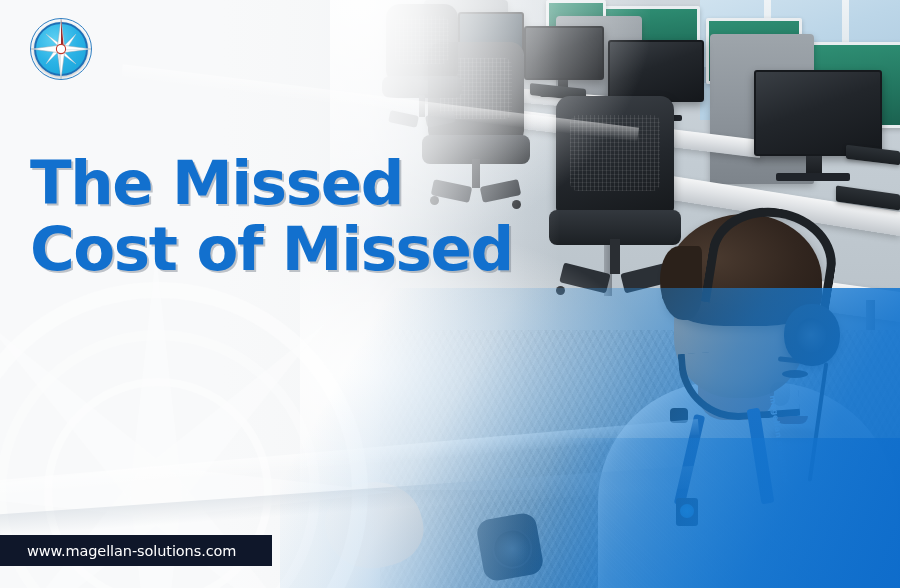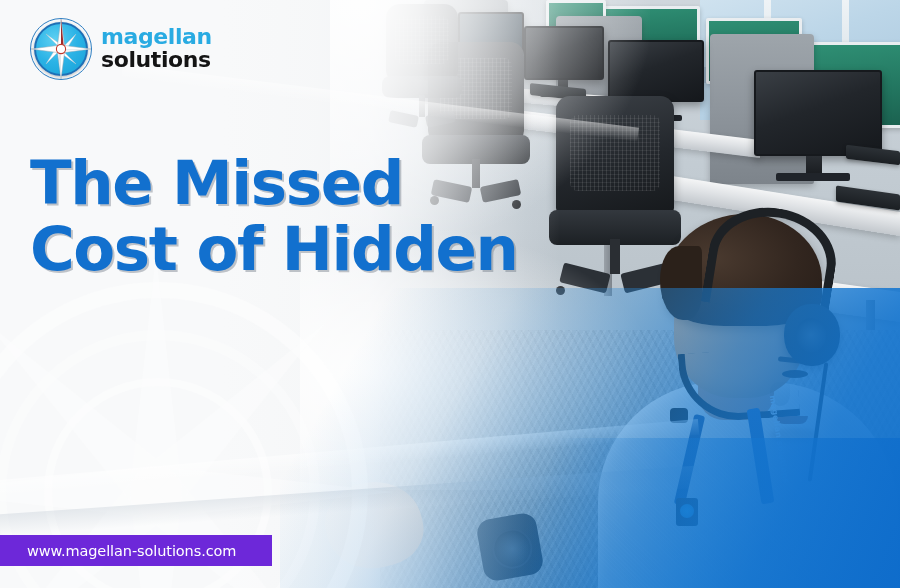--- a/index.html
+++ b/index.html
@@ -428,21 +428,21 @@
     font-weight:400;
     color:#3f4246;
     letter-spacing:-.2px;
     max-width:480px;
   }
 
   
   .url-bar{
     position:absolute; left:0; top:535px;
     width:272px; height:31px;
-    background:#6d28d9;
+    background:#0f172a;
     display:flex; align-items:center;
     z-index:45;
   }
   .url-text{
     color:#ffffff;
     font-size:14.5px;
     letter-spacing:-.1px;
     padding-left:27px;
     font-weight:400;
   }
@@ -606,30 +606,26 @@
         <polygon points="31,1 35,31 31,34 27,31" fill="#ffffff" stroke="#9aa8b2" stroke-width="0.5"></polygon>
         <polygon points="31,1 34,31 31,31" fill="#9c2b2b"></polygon>
         <polygon points="31,61 35,31 31,28 27,31" fill="#ffffff" stroke="#9aa8b2" stroke-width="0.5"></polygon>
         <polygon points="31,61 28,31 31,31" fill="#dfe6ea"></polygon>
         <polygon points="1,31 31,35 34,31 31,27" fill="#ffffff" stroke="#9aa8b2" stroke-width="0.5"></polygon>
         <polygon points="61,31 31,35 28,31 31,27" fill="#ffffff" stroke="#9aa8b2" stroke-width="0.5"></polygon>
         <polygon points="61,31 31,33 31,31" fill="#e6ecef"></polygon>
         <circle cx="31" cy="31" r="4.6" fill="#ffffff" stroke="#c0392b" stroke-width="1.1"></circle>
       </svg>
     </div>
-    <div class="logo-words">
-      <span class="logo-mag">magellan</span>
-      <span class="logo-sol">solutions</span>
-    </div>
   </div>
 
   <div class="content">
     <h1 class="headline">
       <span class="ln">The Missed</span>
-      <span class="ln">Cost of Hidden</span>
+      <span class="ln">Cost of Missed</span>
     </h1>
   </div>
 
   <div class="url-bar">
     <span class="url-text">www.magellan-solutions.com</span>
   </div>
 
 </div>
 
 </body></html>

